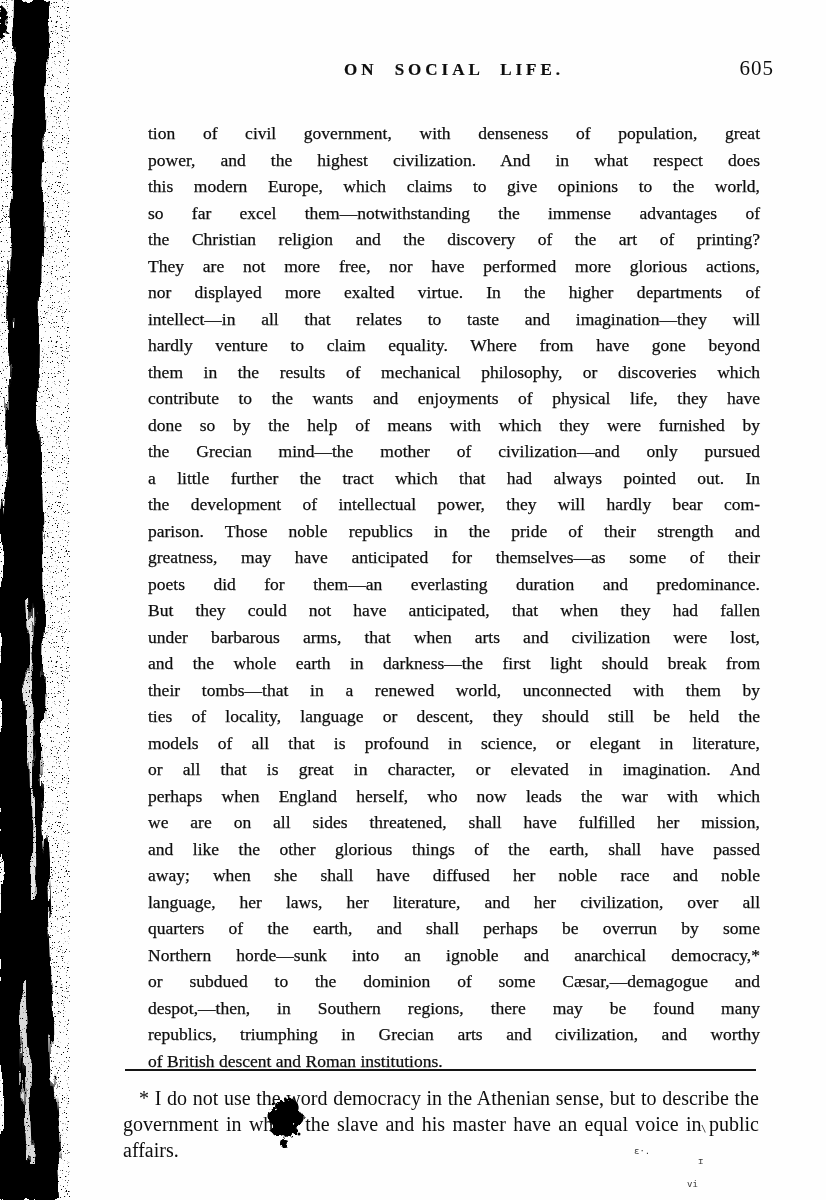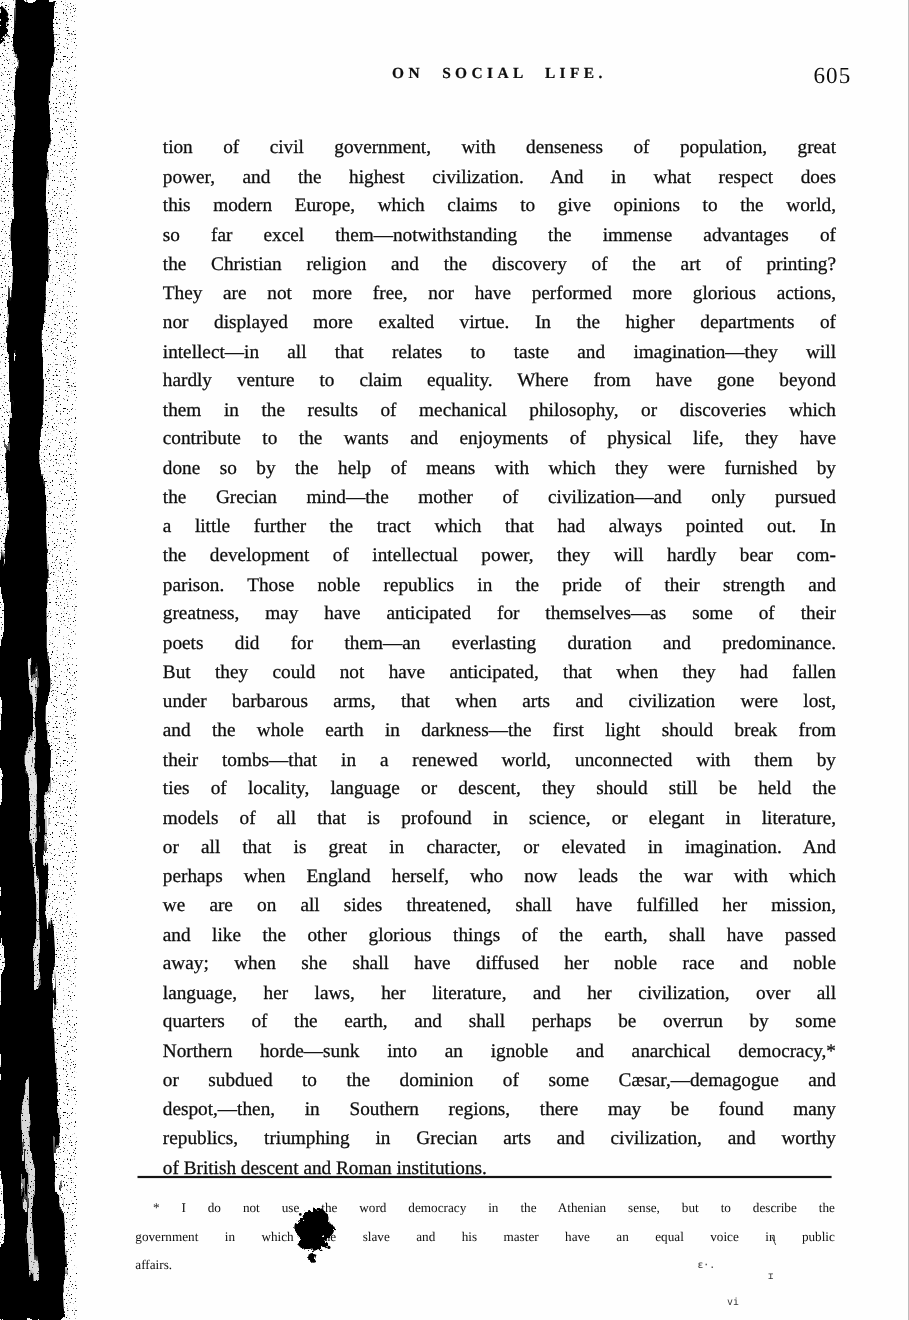--- a/index.html
+++ b/index.html
@@ -7,21 +7,21 @@
     position:relative;
     width:826px;height:1200px;
     background:#fefefe;
     overflow:hidden;
     font-family:"Liberation Serif","DejaVu Serif",serif;
     color:#0e0e0e;
   }
   .band-svg{position:absolute;left:0;top:0;}
   .running-head{
     position:absolute;left:148px;top:60px;width:612px;
-    text-align:center;font-size:14px;font-weight:bold;
+    text-align:center;font-size:17px;font-weight:bold;
     letter-spacing:4px;word-spacing:9px;
     -webkit-text-stroke:0.2px #0e0e0e;
   }
   .page-number{
     position:absolute;left:714px;top:56px;width:60px;
     font-size:21px;letter-spacing:1px;text-align:right;
   }
   .body-text{
     position:absolute;left:148px;top:120px;width:612px;
     font-size:17.5px;
@@ -34,21 +34,21 @@
     line-height:26.5px;
     height:26.5px;
   }
   .line.last{text-align-last:left;}
   .footnote-divider{
     position:absolute;left:125px;top:1069px;width:631px;height:2px;
     background:#141414;
   }
   .footnote{
     position:absolute;left:123px;top:1085px;width:636px;
-    font-size:12px;
+    font-size:20px;
   }
   .footnote .line{line-height:26px;height:26px;}
   .footnote .line.first{text-indent:16px;}
   .ink-blot{position:absolute;left:263px;top:1094px;}
   .artifact{
     position:absolute;font-size:9px;color:#333;
     font-family:"DejaVu Sans Mono",monospace;
   }
 </style>
 </head>
@@ -143,16 +143,16 @@
          C12,45 5,38 9,30 C3,26 5,15 13,13 C14,8 18,7 22,6 Z"></path>
     <circle filter="url(#roughsm)" cx="21" cy="49" r="4" fill="#000"></circle>
     <circle cx="36" cy="40" r="1.5" fill="#000"></circle>
     <circle cx="10" cy="10" r="1.2" fill="#000"></circle>
   </svg>
 
   <div id="artifacts">
       <span class="artifact" style="left: 634px; top: 1146px;">ε·.</span>
       <span class="artifact" style="left: 701px; top: 1124px;">\</span>
       <span class="artifact" style="left: 698px; top: 1156px;">ɪ</span>
-      <span class="artifact" style="left: 661px; top: 1179px;">vi</span>
+      <span class="artifact" style="left: 687px; top: 1179px;">vi</span>
     </div>
 
 </div>
 
 </body></html>

